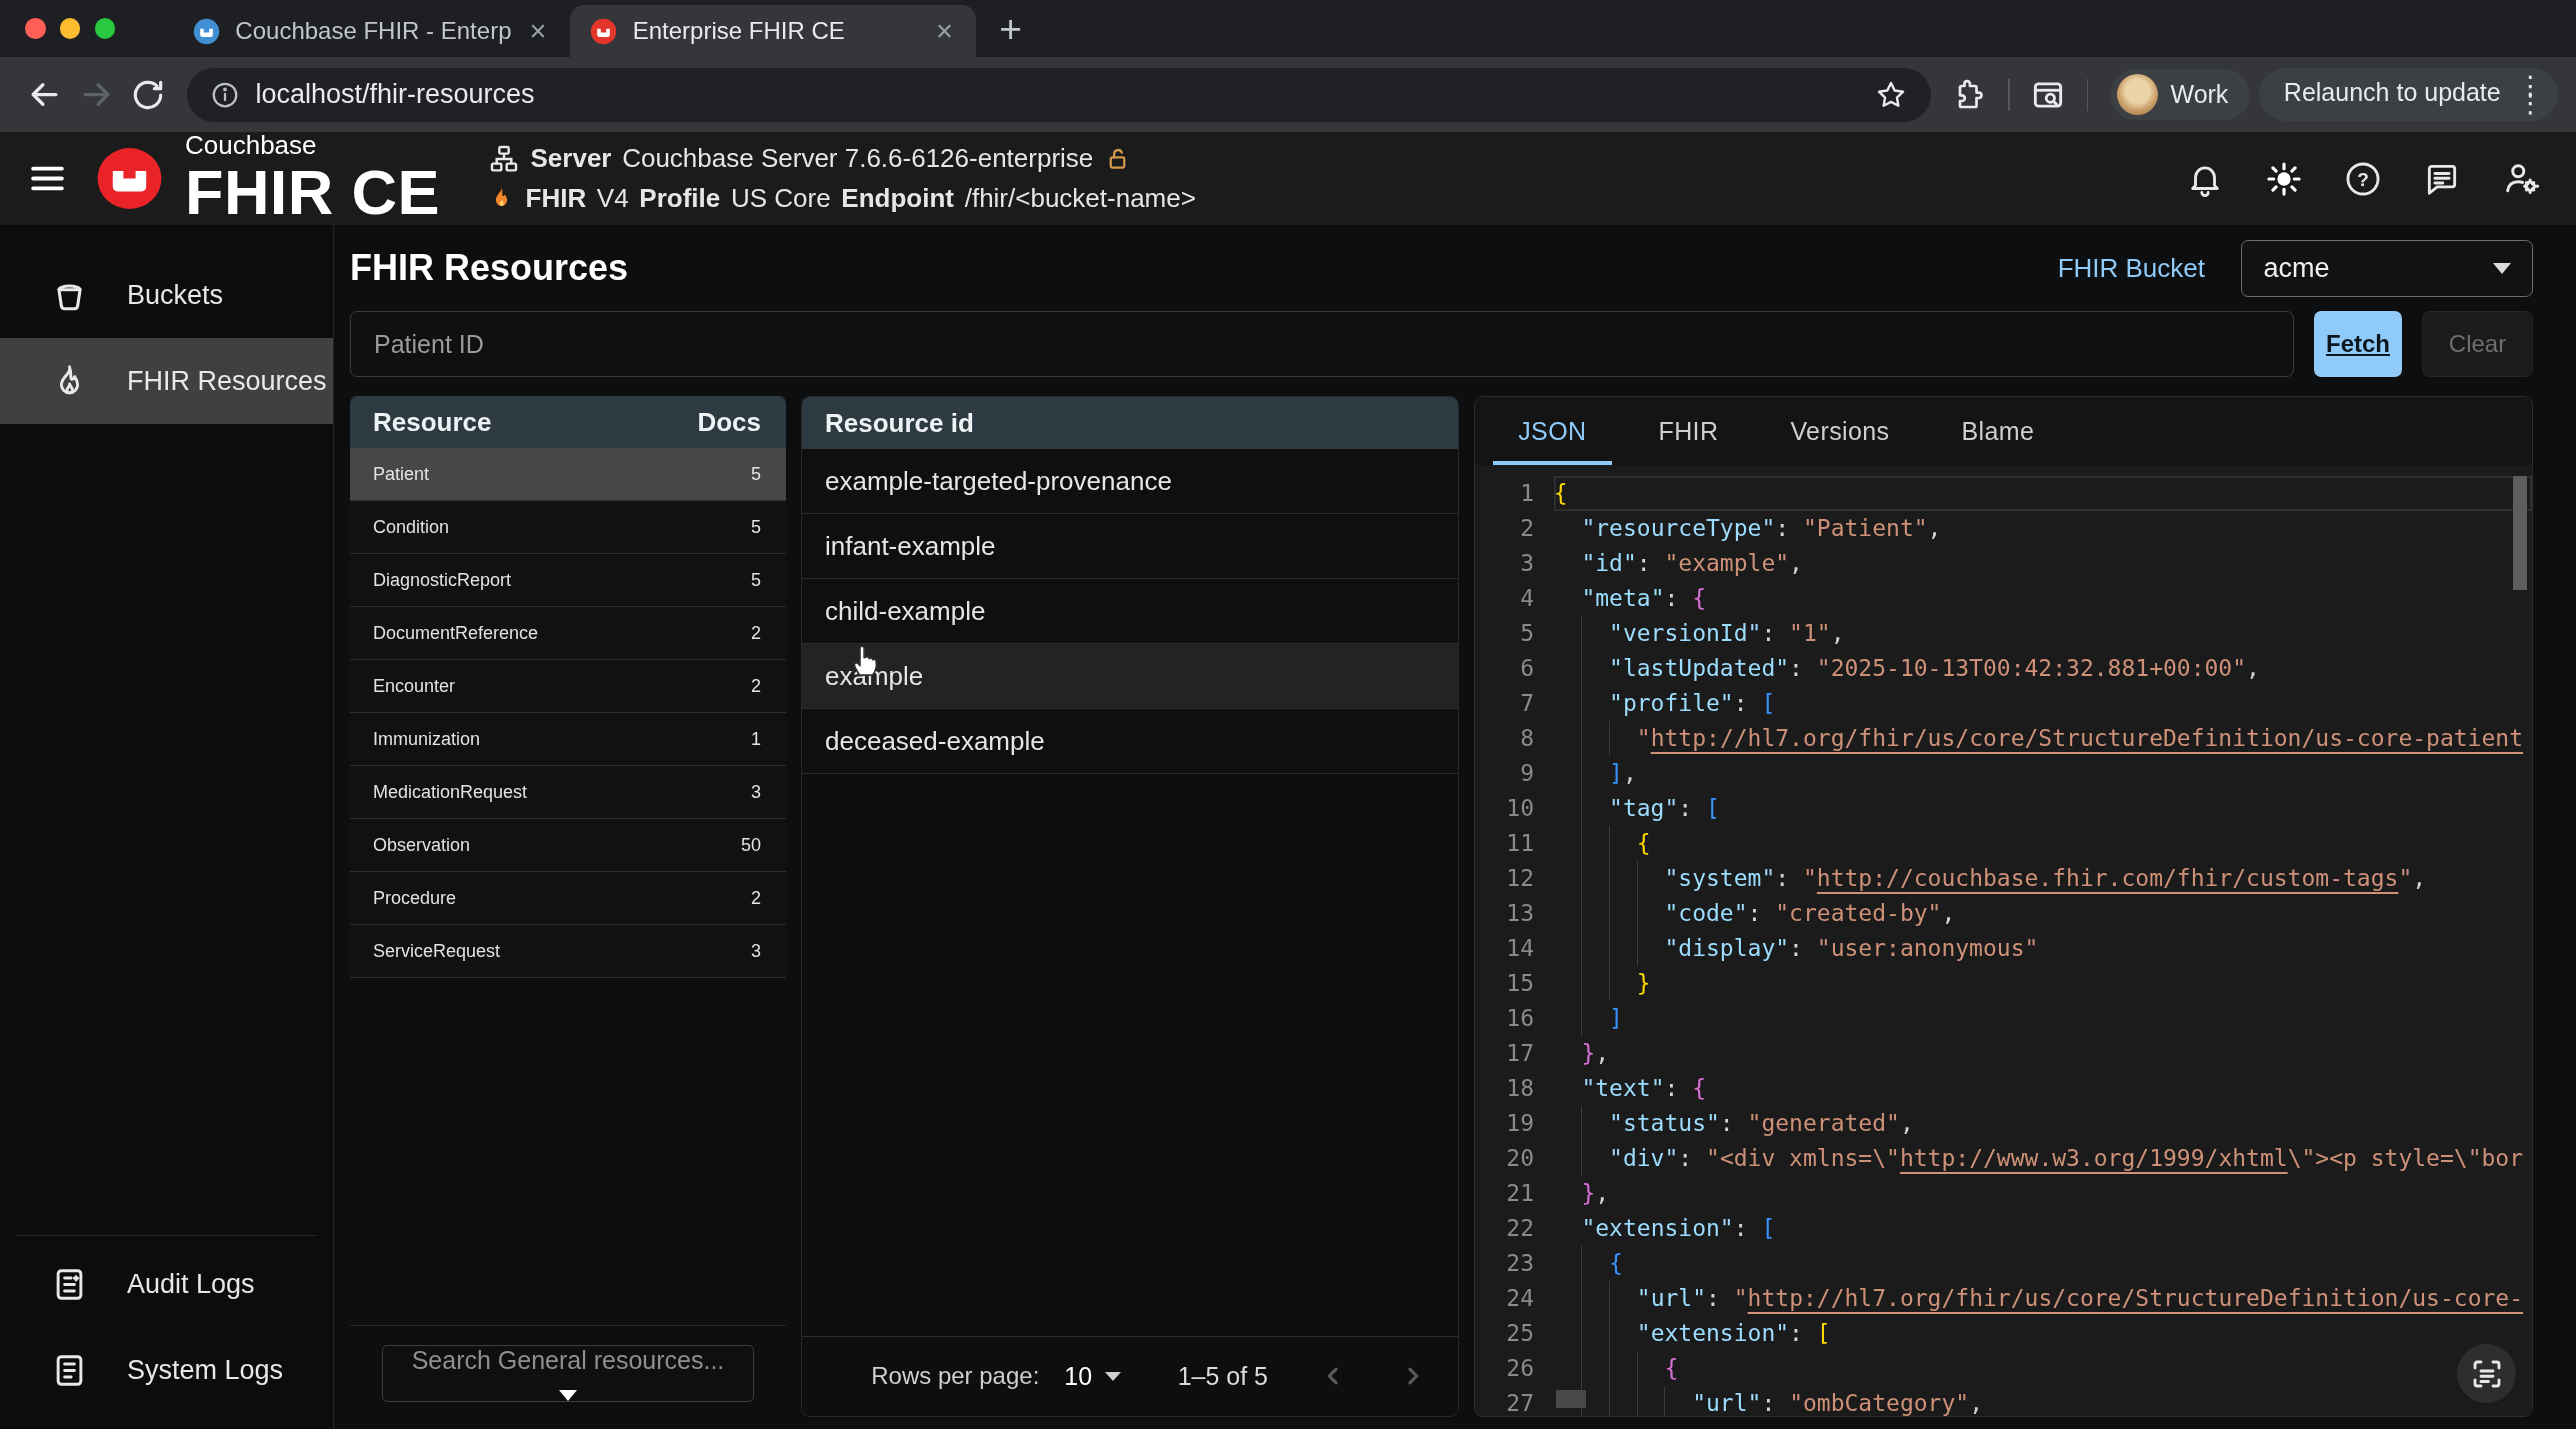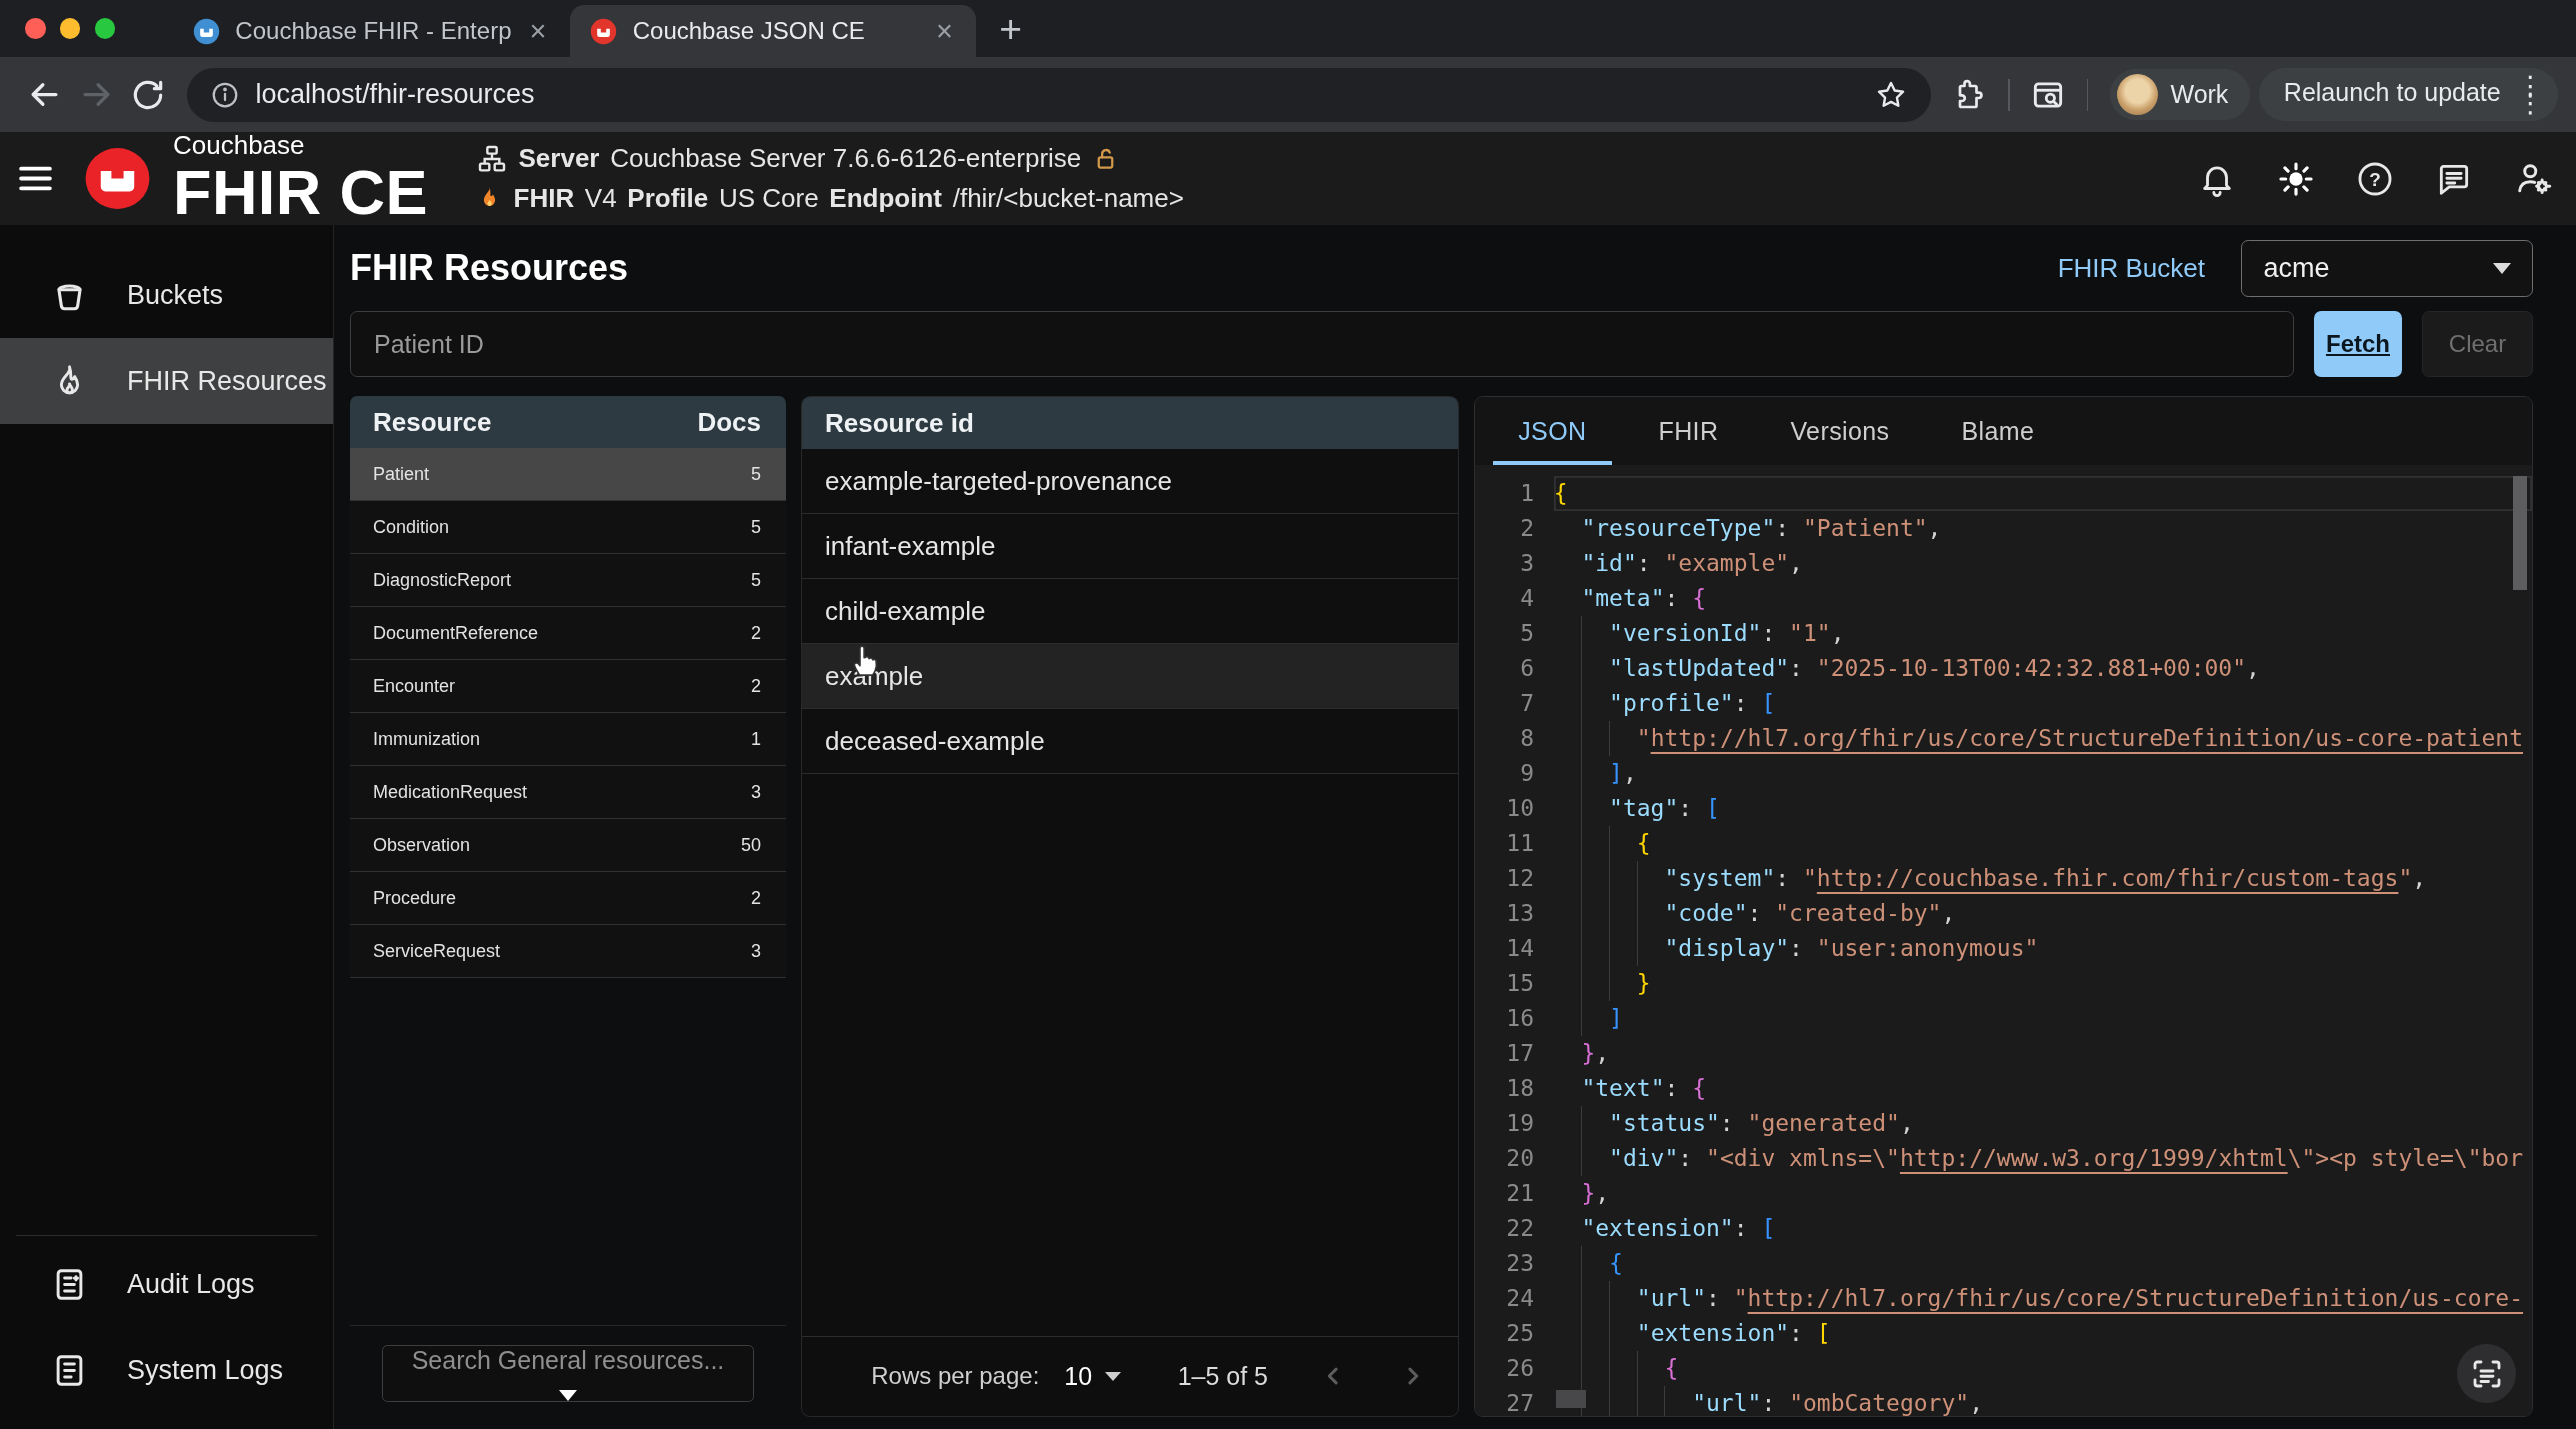--- a/index.html
+++ b/index.html
@@ -23,21 +23,21 @@
     padding:0 23px;margin:0 12.5px;gap:16px;}
   .urltext{color:#e8eaed;font-size:27px;flex:1;}
   .tool-sep{width:1.8px;height:32px;background:#55585d;margin:0 12.5px;}
   .chip{display:flex;align-items:center;gap:12.5px;background:#3c4043;border-radius:29px;
     padding:5.4px 21.5px 5.4px 7.2px;color:#e8eaed;font-size:25px;margin:0 9px;}
   .avatar{width:41px;height:41px;border-radius:50%;background:radial-gradient(circle at 50% 42%,#ecd3a8 0 38%,#caa06a 60%,#8d6a43 100%);}
   .updatepill{display:flex;align-items:flex-start;gap:16px;background:#3c4043;border-radius:29px;
     padding:10.7px 14.3px 10.7px 25px;color:#e8eaed;font-size:25px;}
   .kebab{color:#e8eaed;font-size:27px;letter-spacing:0;line-height:0.6;}
   
-  #appheader{height:93px;background:#1b1b1c;display:flex;align-items:center;padding:0 14px;gap:23px;}
+  #appheader{height:93px;background:#1b1b1c;display:flex;align-items:center;padding:0 26px;gap:23px;}
   .brand{display:flex;align-items:center;gap:18px;}
   .brandtext{display:flex;flex-direction:column;line-height:1.05;color:#fff;}
   .brand-top{font-size:26px;}
   .brand-bottom{font-size:63px;font-weight:bold;letter-spacing:0.4px;}
   .hinfo{display:flex;flex-direction:column;gap:7.2px;margin-left:25px;font-size:26px;color:#e6e6e6;}
   .hline{display:flex;align-items:center;gap:10.7px;white-space:nowrap;}
   .hline b{font-weight:700;}
   .hdr-icons{margin-left:auto;display:flex;align-items:center;gap:41px;padding-right:9px;}
   
   #appbody{position:absolute;top:225px;left:0;right:0;bottom:0;display:flex;background:#0d0e0f;}
@@ -130,21 +130,21 @@
         <path d="M9 13h4v4h6v-4h4v6.5a2.5 2.5 0 0 1-2.5 2.5h-9A2.5 2.5 0 0 1 9 19.5z" fill="#fff"></path>
       </svg>
       <span class="tab-title">Couchbase FHIR - Enterprise</span>
       <span class="tab-close">×</span>
     </div>
     <div class="tab active">
       <svg width="29" height="29" viewBox="0 0 32 32">
         <circle cx="16" cy="16" r="14" fill="#e2352b"></circle>
         <path d="M9 13h4v4h6v-4h4v6.5a2.5 2.5 0 0 1-2.5 2.5h-9A2.5 2.5 0 0 1 9 19.5z" fill="#fff"></path>
       </svg>
-      <span class="tab-title">Couchbase JSON CE</span>
+      <span class="tab-title">Enterprise FHIR CE</span>
       <span class="tab-close">×</span>
     </div>
     <span class="newtab">+</span>
   </div>
 
   <div id="toolbar">
     <span class="navbtn">
       <svg width="39" height="39" viewBox="0 0 24 24" fill="none" stroke="#e8eaed" stroke-width="2" stroke-linecap="round" stroke-linejoin="round">
           <path d="M19 12H6"></path>
           <path d="M11 6l-6 6 6 6"></path>

